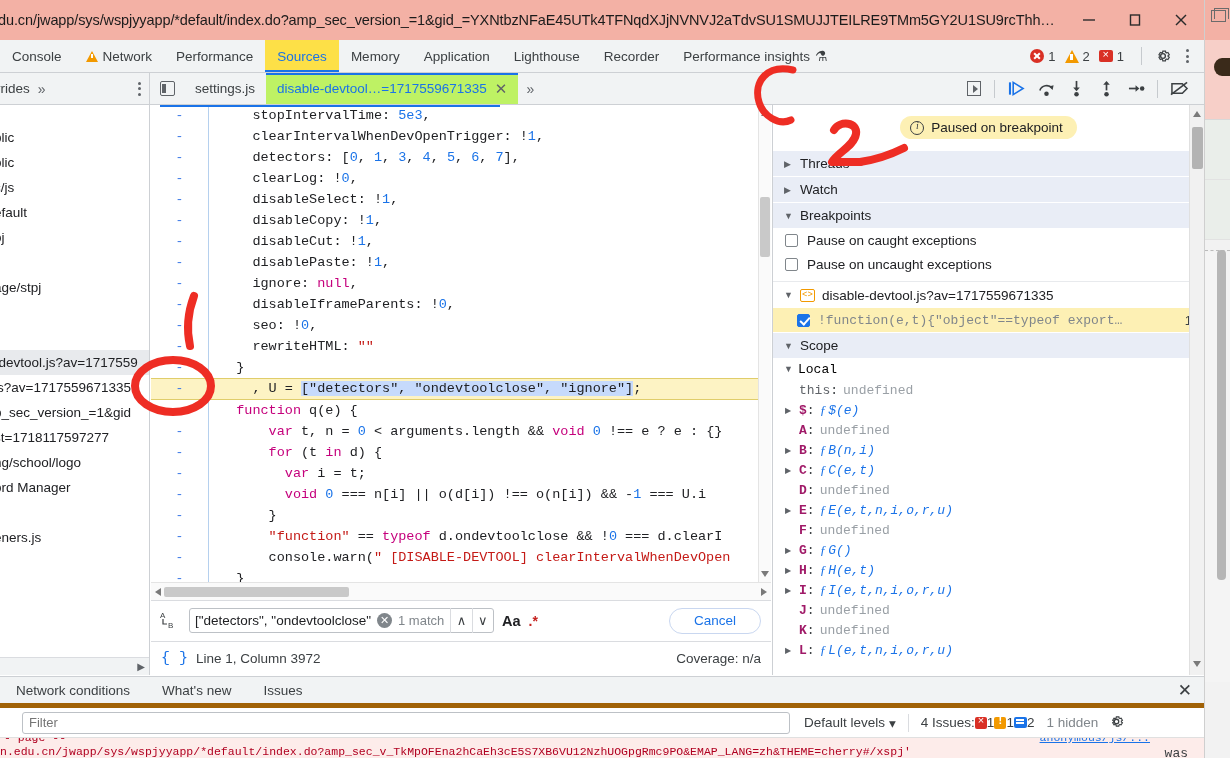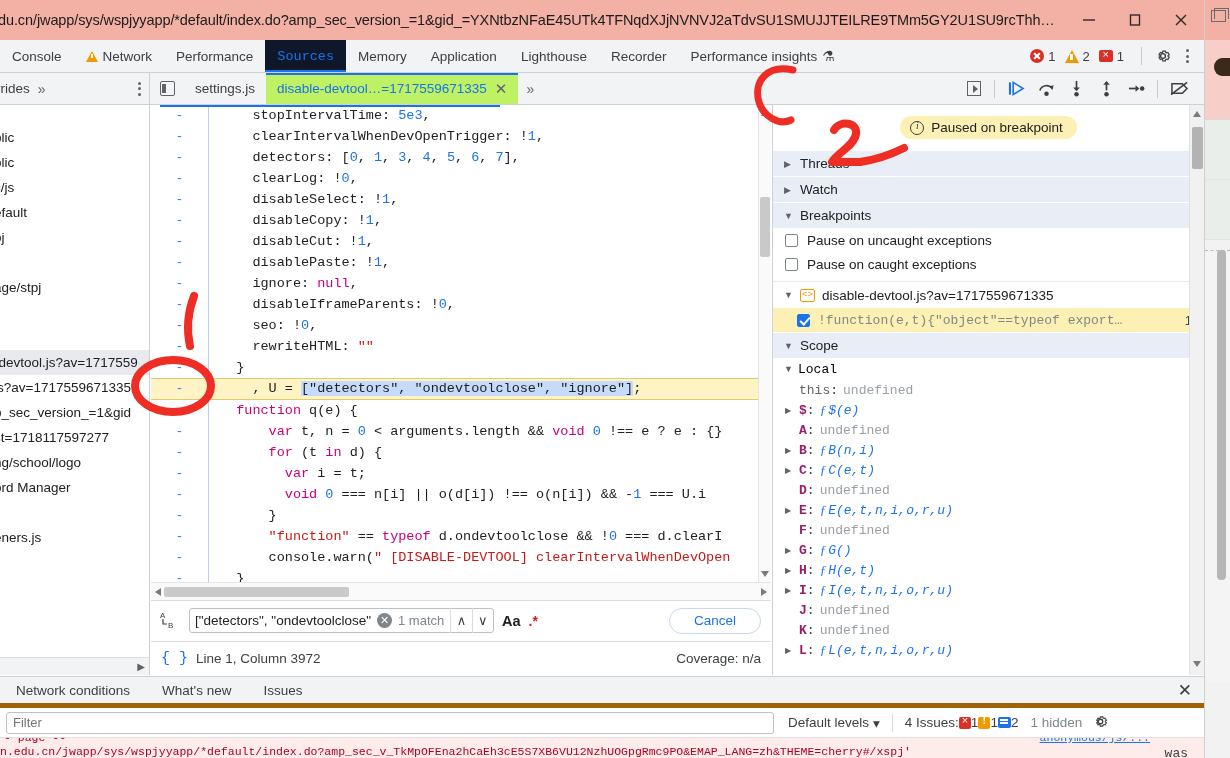--- a/index.html
+++ b/index.html
@@ -44,21 +44,21 @@
     position:absolute; left:0; top:40px; width:1204px; height:33px;
     background:#f1f3f4; border-bottom:1px solid #cdd0d4;
     display:flex; align-items:stretch;
   }
   .tabbar .tabs { display:flex; align-items:stretch; flex:1; overflow:hidden; }
   .tabbar .tab {
     display:flex; align-items:center; gap:5px;
     padding:0 12px; font-size:13.5px; color:#3c4043; white-space:nowrap;
     position:relative;
   }
-  .tabbar .tab.active { color:#1a73e8; background:#0f172a;font-family:Liberation Mono, monospace; }
+  .tabbar .tab.active { color:#1a73e8; background:#fde047; }
   .tabbar .tab.active:after {
     content:""; position:absolute; left:0; right:0; bottom:0; height:2.5px; background:#1a73e8;
   }
   .warn-tri { width:0;height:0;border-left:6.5px solid transparent;border-right:6.5px solid transparent;border-bottom:11px solid #f29900;position:relative;}
   .warn-tri:after{content:"";position:absolute;left:-1px;top:3px;width:2px;height:4px;background:#fff;}
   .flask { font-size:14px; }
 
   .tb-right { display:flex; align-items:center; gap:0px; padding-right:6px; }
   .cnt { display:flex; align-items:center; gap:4px; margin-right:9px; font-size:13px; color:#3c4043; }
   .ico-err { width:14px;height:14px;border-radius:50%;background:#d93025;position:relative;}
@@ -184,21 +184,21 @@
   .dbg-scroll .thumb { position:absolute; left:2px; top:22px; width:11px; height:42px; background:#b3b3b3; border-radius:2px;}
   .dbg-scroll .up { position:absolute; left:3px; top:6px; width:0;height:0;border-left:4.5px solid transparent;border-right:4.5px solid transparent;border-bottom:6px solid #7a7a7a;}
   .dbg-scroll .dn { position:absolute; left:3px; bottom:8px; width:0;height:0;border-left:4.5px solid transparent;border-right:4.5px solid transparent;border-top:6px solid #7a7a7a;}
 
   
   .drawer { position:absolute; left:0; top:676px; width:1204px; height:82px; background:#f1f3f4; border-top:1px solid #cdd0d4;}
   .drawer-tabs { height:31px; display:flex; align-items:center; border-bottom:5px solid #a16207;}
   .dtab { padding:0 16px; font-size:13.5px; color:#3c4043; white-space:nowrap; }
   .dclose { margin-left:auto; margin-right:12px; font-size:17px; color:#3c4043; }
   .filterbar { height:30px; display:flex; align-items:center; gap:0; background:#fff; border-bottom:1px solid #e0e0e0; padding:0 6px;}
-  .filter-input { flex:none; width:768px; height:22px; border:1px solid #bdc1c6; border-radius:3px; padding:0 6px; font-size:13px; color:#202124; outline:none; background:#fff; font-family:"Liberation Sans",sans-serif; margin-left:0;}
+  .filter-input { flex:none; width:768px; height:22px; border:1px solid #bdc1c6; border-radius:3px; padding:0 6px; font-size:13px; color:#202124; outline:none; background:#fff; font-family:"Liberation Sans",sans-serif; margin-left:16px;}
   .lvl { display:flex; align-items:center; gap:4px; font-size:13.5px; color:#3c4043; margin-left:14px; white-space:nowrap;}
   .vsep { width:1px;height:18px;background:#dadce0;margin:0 12px;}
   .issues { display:flex; align-items:center; font-size:13.5px; color:#3c4043; white-space:nowrap;}
   .ib-err { width:12px;height:12px;background:#d93025;border-radius:2px;position:relative;}
   .ib-err:after{content:"×";position:absolute;left:0;right:0;top:-3px;text-align:center;color:#fff;font-size:11px;}
   .ib-warn { width:12px;height:12px;background:#f29900;border-radius:2px;position:relative;}
   .ib-warn:after{content:"!";position:absolute;left:0;right:0;top:-3px;text-align:center;color:#fff;font-size:11px;font-weight:bold;}
   .ib-info { width:13px;height:11px;background:#1a73e8;border-radius:2px;position:relative;}
   .ib-info:after{content:"";position:absolute;left:2.5px;top:2px;width:8px;height:1.5px;background:#fff;box-shadow:0 3px 0 #fff;}
   .hidden-lbl { color:#80868b; margin-left:12px; font-size:13.5px;}
@@ -495,25 +495,25 @@
       <span class="tri">▶</span>
       <span>Watch</span>
     </div>
     <div class="sect">
       <span class="tri">▼</span>
       <span>Breakpoints</span>
     </div>
 
     <div class="sub">
       <span class="cbox"></span>
-      <span>Pause on uncaught exceptions</span>
+      <span>Pause on caught exceptions</span>
     </div>
     <div class="sub">
       <span class="cbox"></span>
-      <span>Pause on caught exceptions</span>
+      <span>Pause on uncaught exceptions</span>
     </div>
 
     <div style="height:6px;border-bottom:1px solid #e8eaed"></div>
 
     <div class="bpfile">
       <span class="tri" style="font-size:9px;color:#5f6368">▼</span>
       <span class="jsico">&lt;&gt;</span>
       <span>disable-devtool.js?av=1717559671335</span>
     </div>
     <div class="bprow">

